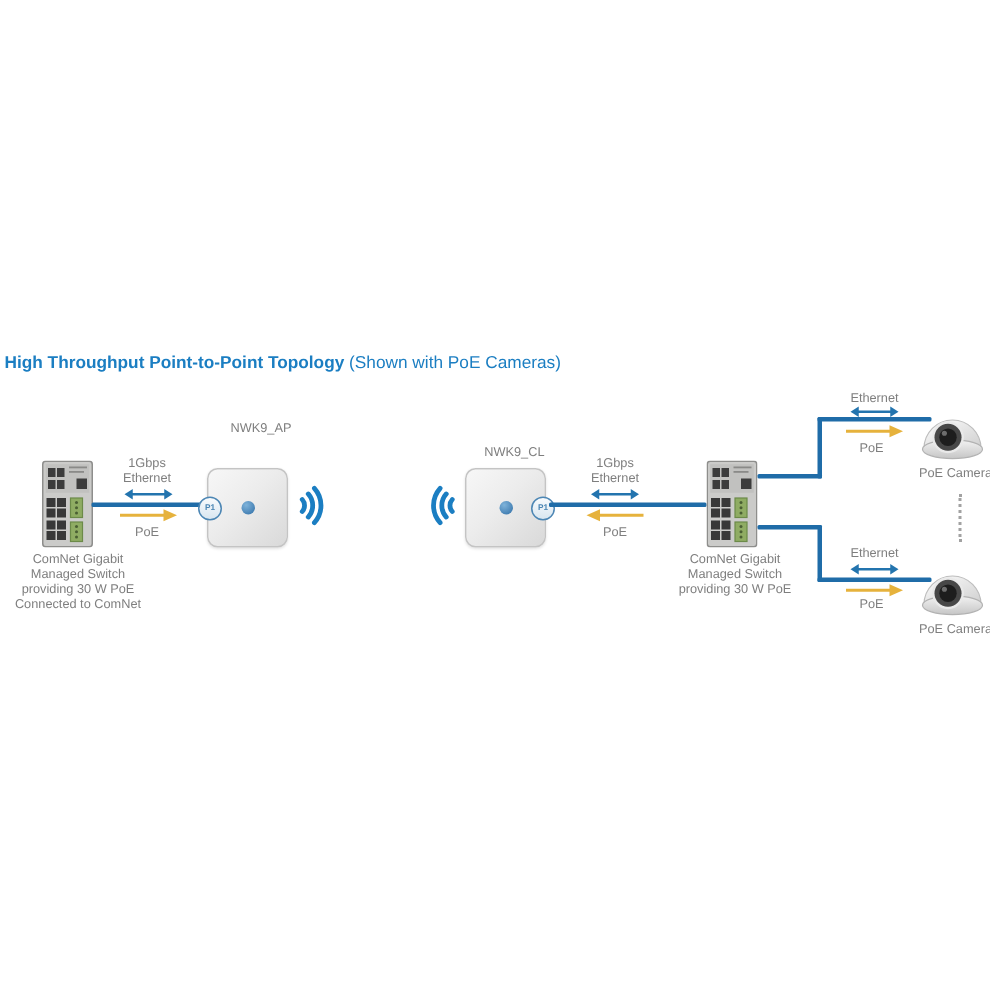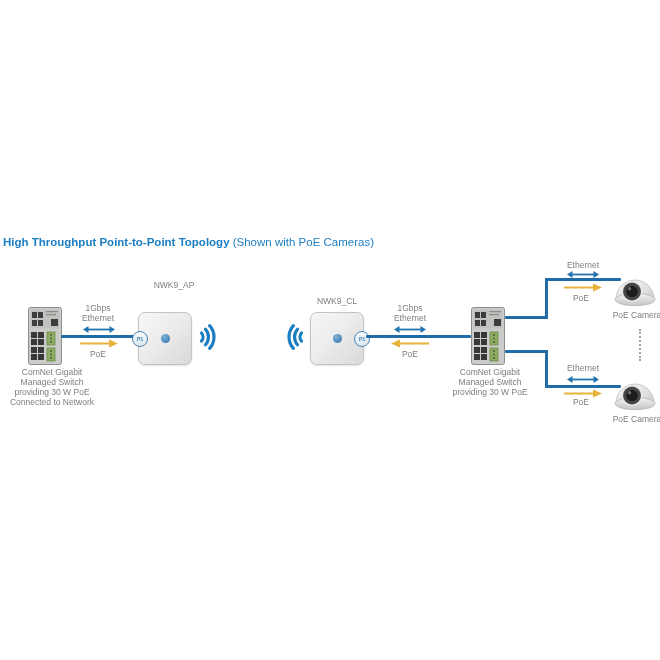--- a/index.html
+++ b/index.html
@@ -74,21 +74,21 @@
       <circle cx="23" cy="35" r="1" fill="#4a5f33"></circle>
     <rect x="19" y="41" width="8" height="13" fill="#8fac63" stroke="#6c8a49" stroke-width="0.8"></rect>
     <circle cx="23" cy="44" r="1" fill="#4a5f33"></circle>
       <circle cx="23" cy="47.5" r="1" fill="#4a5f33"></circle>
       <circle cx="23" cy="51" r="1" fill="#4a5f33"></circle>
   </svg>
   <div class="lbl" style="left:0px;top:367px;width:104px;">
     <div>ComNet Gigabit</div>
     <div>Managed Switch</div>
     <div>providing 30 W PoE</div>
-    <div>Connected to Network</div>
+    <div>Connected to ComNet</div>
   </div>
 
   <div class="line-h" style="left:61px;top:335px;width:78px;"></div>
   <div class="lbl" style="left:72px;top:303px;width:52px;">
     <div>1Gbps</div>
     <div>Ethernet</div>
   </div>
   <svg class="abs" style="left:82px;top:325px;" width="34" height="9" viewBox="0 0 34 9">
     <line x1="5" y1="4.5" x2="29" y2="4.5" stroke="#2374ae" stroke-width="1.8"></line>
     <path d="M6.5 1 L1 4.5 L6.5 8 Z" fill="#2374ae"></path>
@@ -109,21 +109,21 @@
     <path d="M4.5 14 A6 6 0 0 1 4.5 22" fill="none" stroke="#1b7ec2" stroke-width="3.2" stroke-linecap="round"></path>
     <path d="M8.5 10.3 A11.5 11.5 0 0 1 8.5 25.7" fill="none" stroke="#1b7ec2" stroke-width="3.2" stroke-linecap="round"></path>
     <path d="M12.6 6.6 A17 17 0 0 1 12.6 29.4" fill="none" stroke="#1b7ec2" stroke-width="3.2" stroke-linecap="round"></path>
   </svg>
 
   <svg class="abs flipx" style="left:286px;top:319px;" width="20" height="36" viewBox="0 0 20 36">
     <path d="M4.5 14 A6 6 0 0 1 4.5 22" fill="none" stroke="#1b7ec2" stroke-width="3.2" stroke-linecap="round"></path>
     <path d="M8.5 10.3 A11.5 11.5 0 0 1 8.5 25.7" fill="none" stroke="#1b7ec2" stroke-width="3.2" stroke-linecap="round"></path>
     <path d="M12.6 6.6 A17 17 0 0 1 12.6 29.4" fill="none" stroke="#1b7ec2" stroke-width="3.2" stroke-linecap="round"></path>
   </svg>
-  <div class="lbl" style="left:311px;top:296px;width:52px;">NWK9_CL</div>
+  <div class="lbl" style="left:311px;top:296px;width:52px;text-align:right;">NWK9_CL</div>
   <div class="ap" style="left:310px;top:312px;">
     <div class="ap-dot"></div>
     <div class="p1 right">P1</div>
   </div>
 
   <div class="line-h" style="left:366px;top:335px;width:105px;"></div>
   <div class="lbl" style="left:384px;top:303px;width:52px;">
     <div>1Gbps</div>
     <div>Ethernet</div>
 

